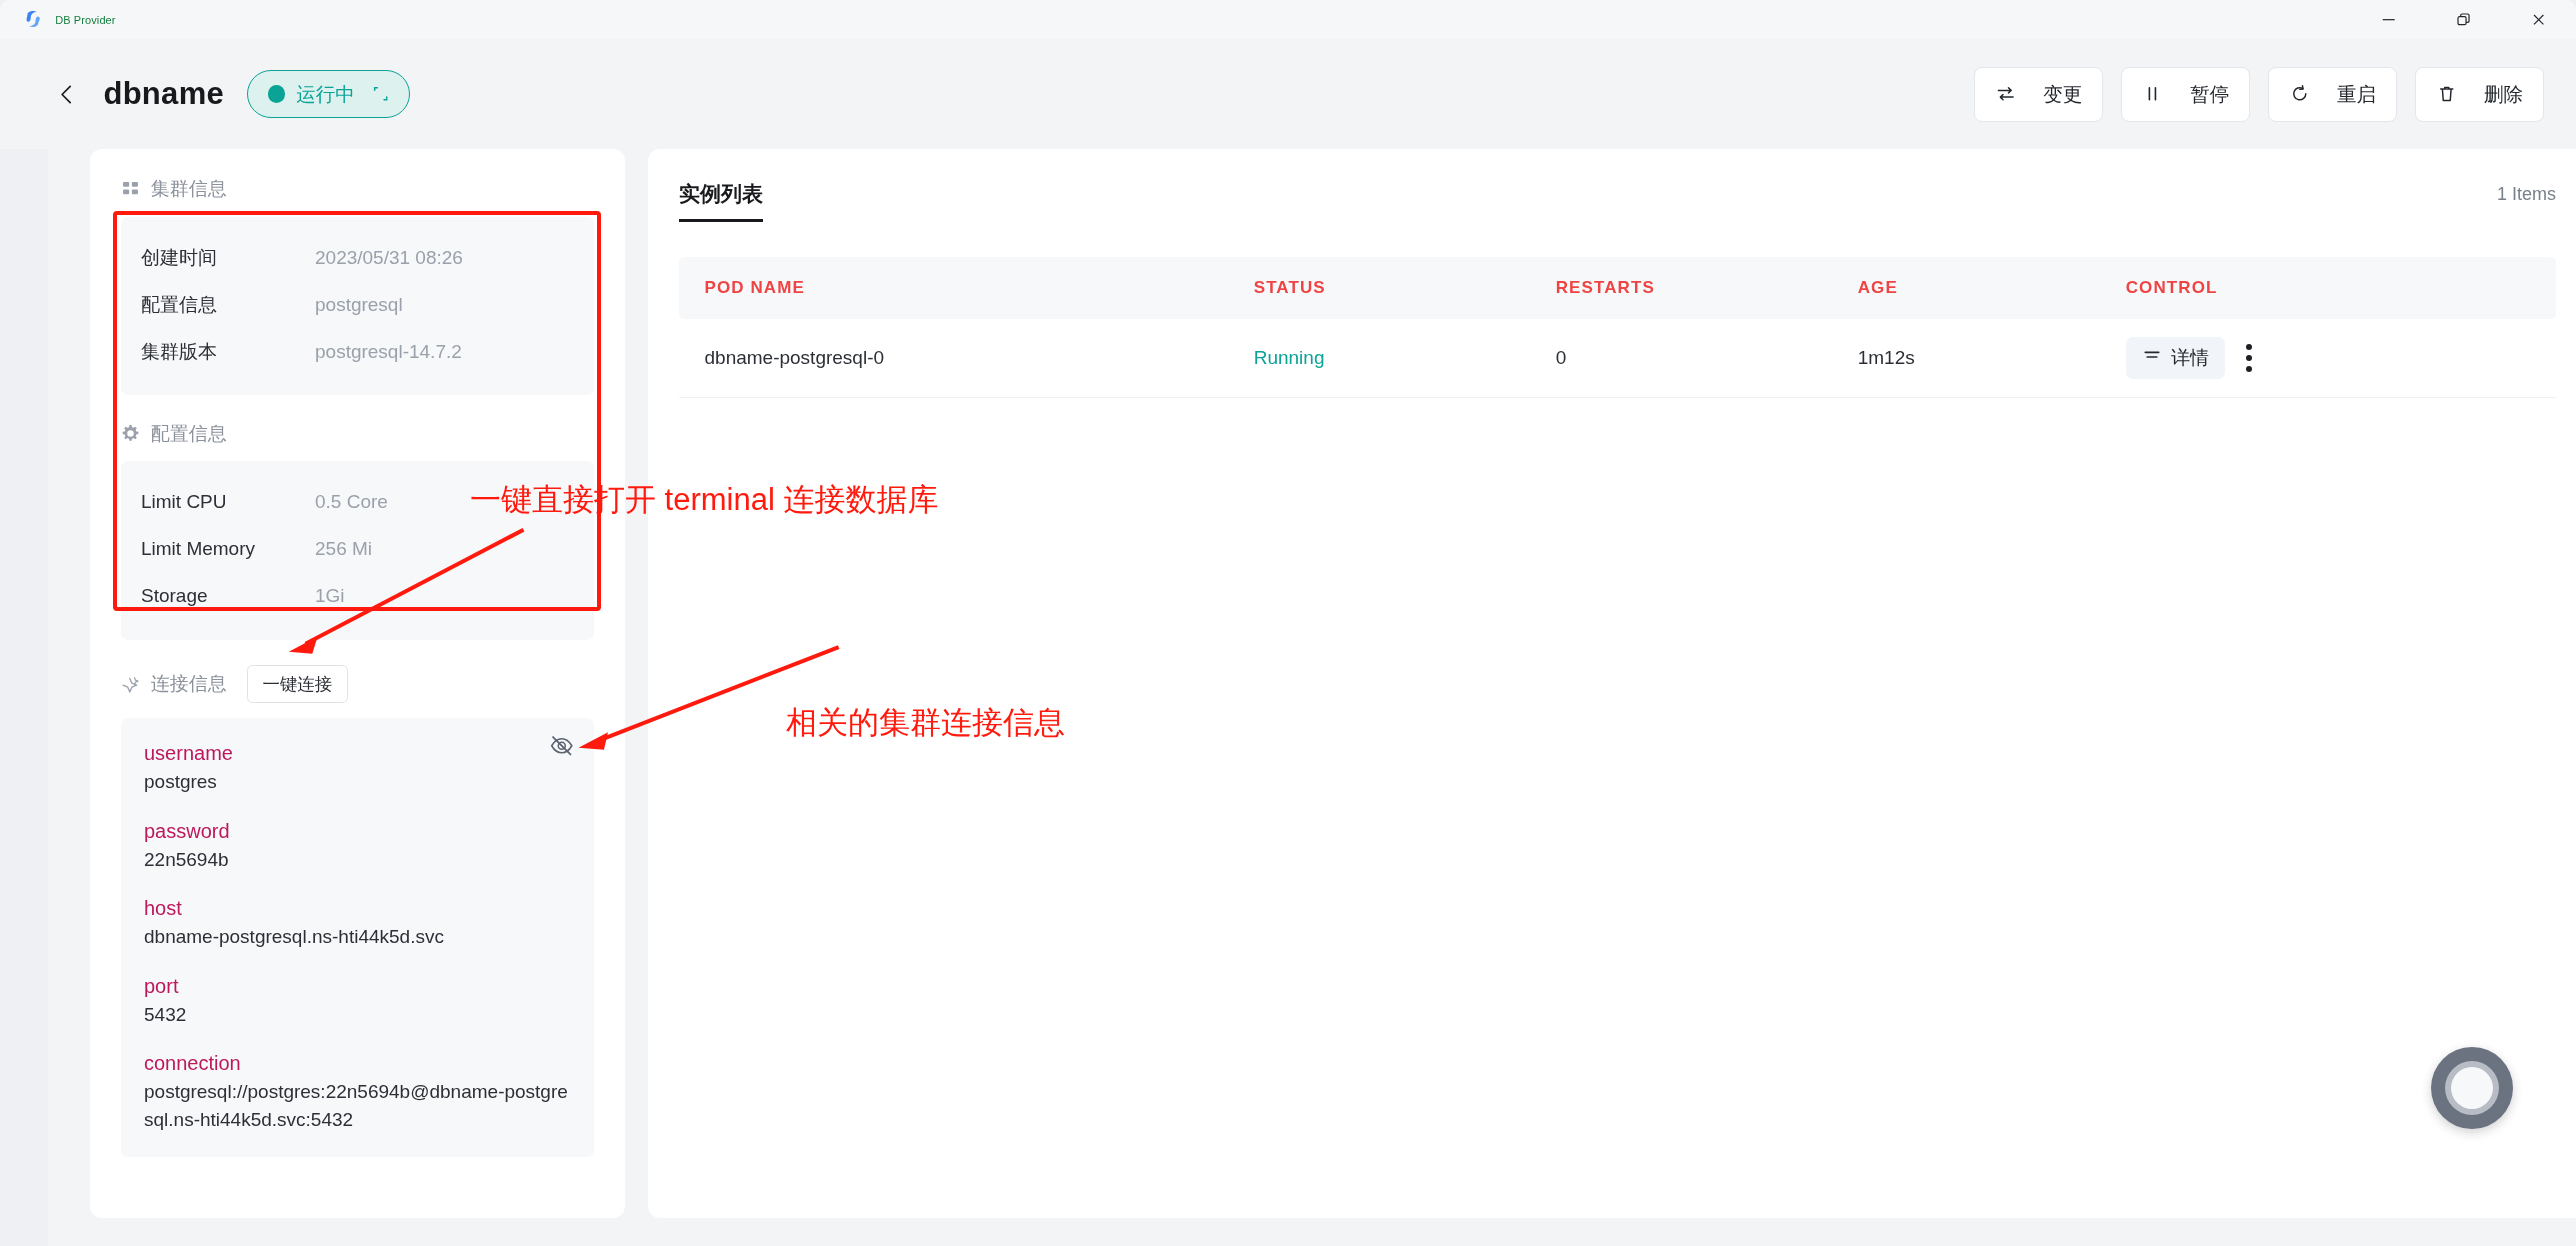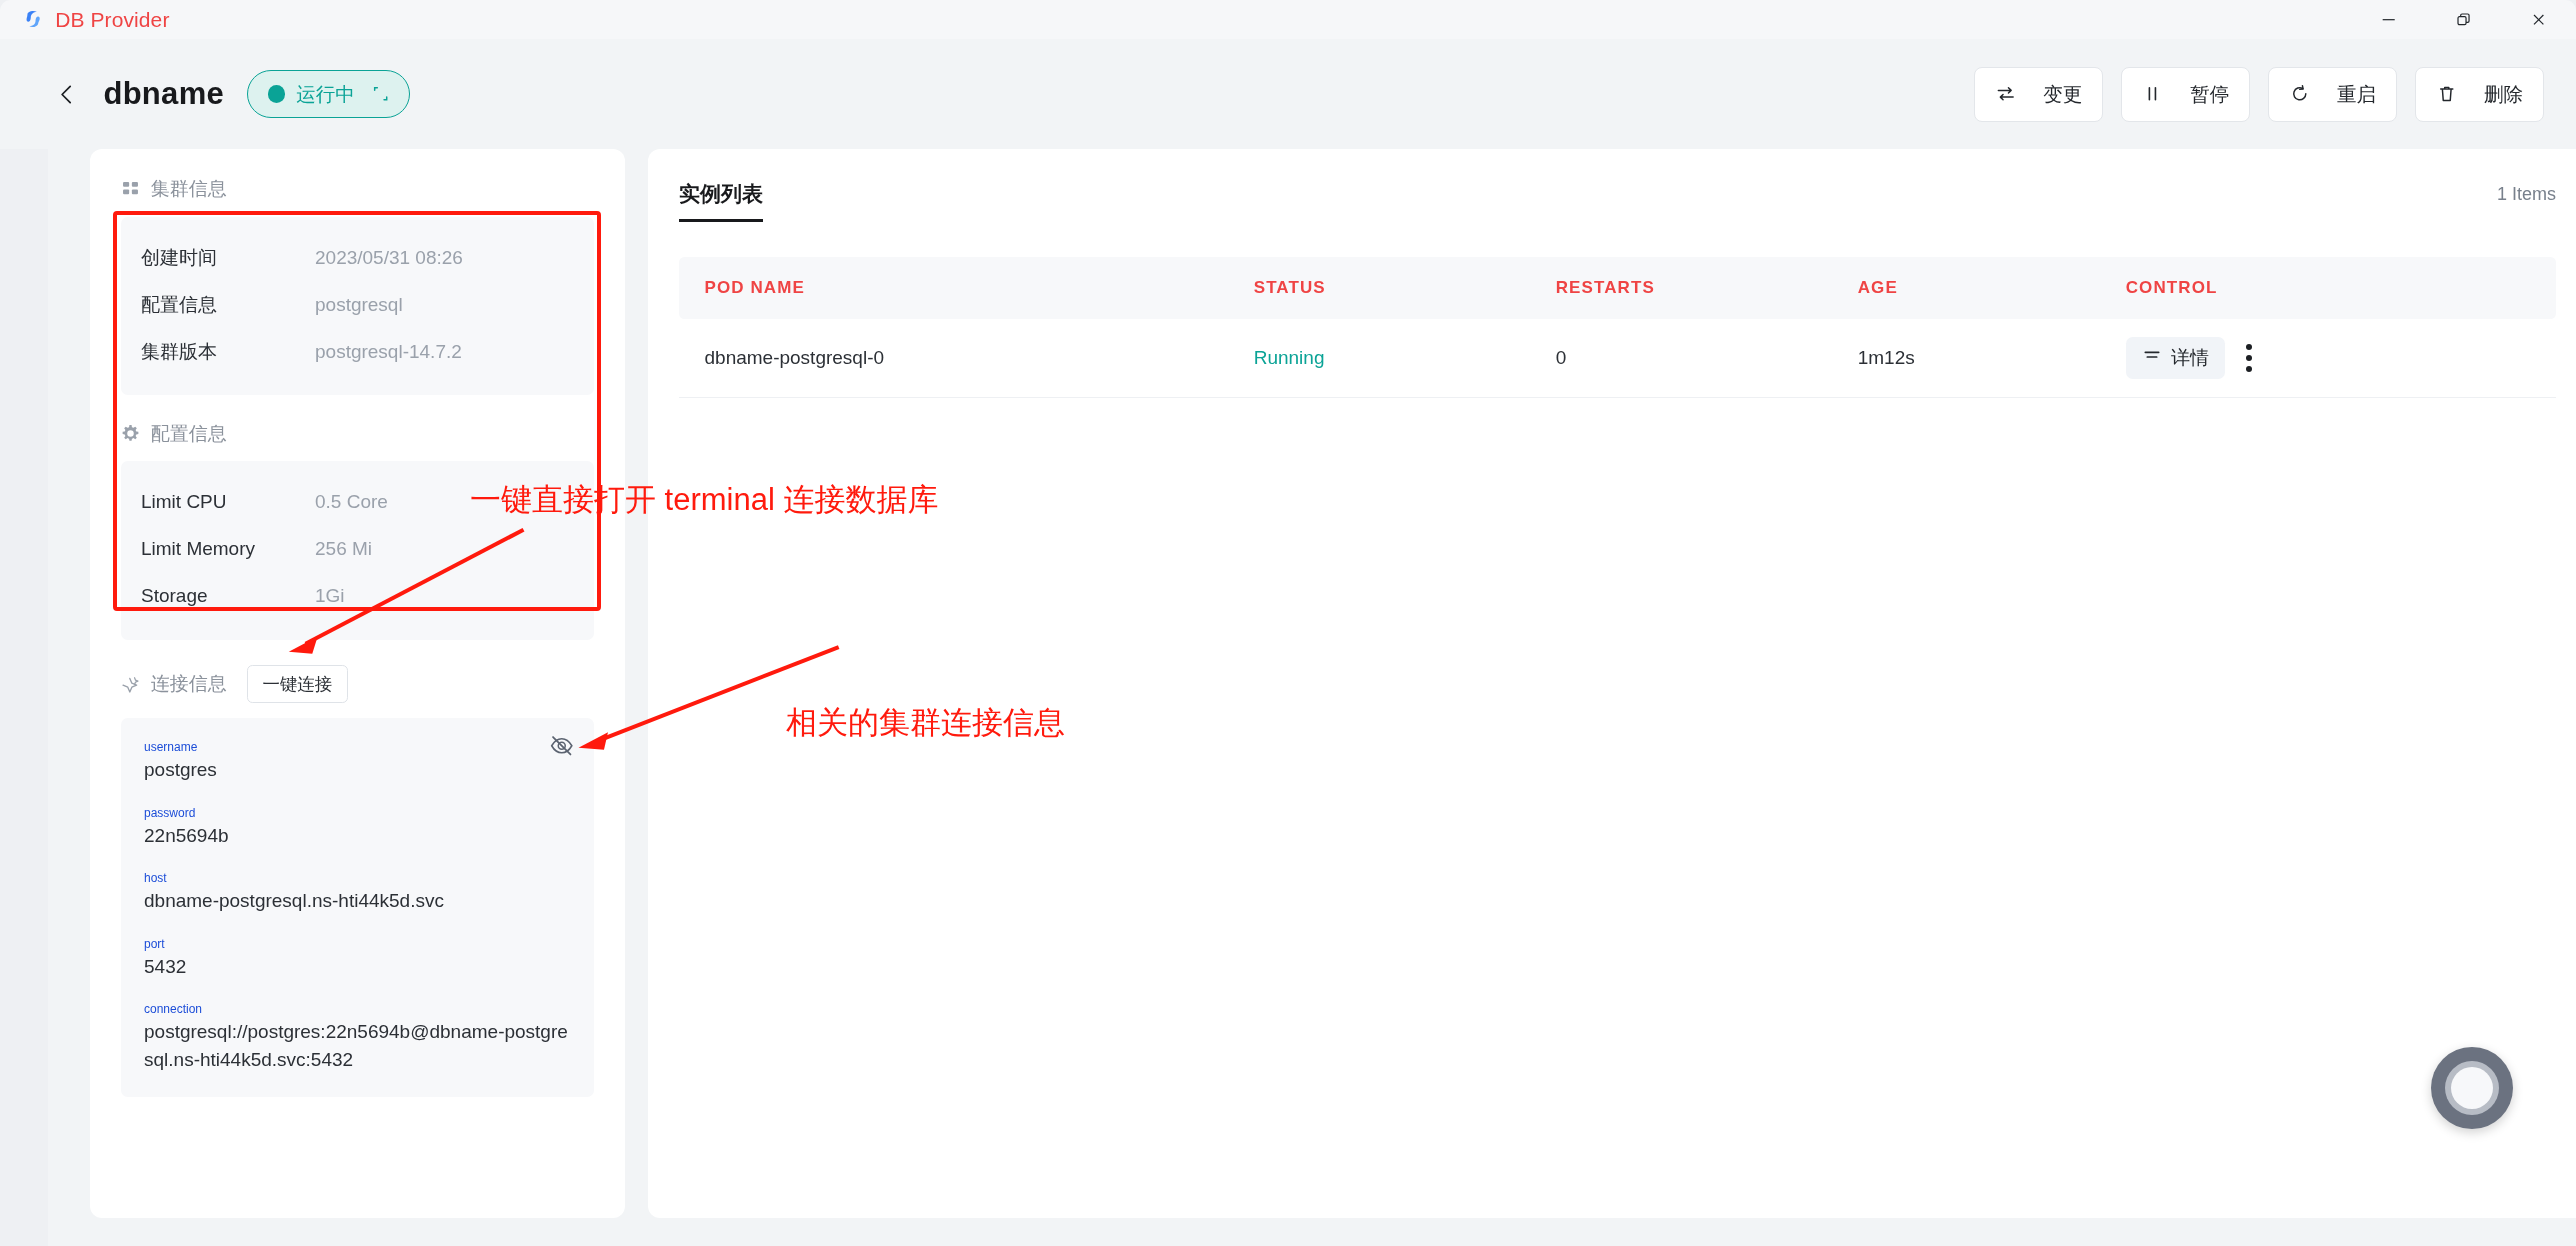--- a/index.html
+++ b/index.html
@@ -15,21 +15,21 @@
   .titlebar {
     position: absolute; top: 0; left: 0;
     width: 2576px; height: 39px;
     background: #f6f7f9;
     border-top-left-radius: 10.7px;
     border-top-right-radius: 10.7px;
     display: flex; align-items: center;
   }
   .titlebar-left { display: flex; align-items: center; padding-left: 21.5px; gap: 10.7px; }
   .app-logo { width: 23px; height: 23px; display: block; }
-  .app-title { font-size: 21px; color: #ef4444; letter-spacing: 0.1px; }
+  .app-title { font-size: 11px; color: #15803d; letter-spacing: 0.1px; }
   .win-controls {
     margin-left: auto; display: flex; align-items: center;
     height: 39px;
   }
   .win-btn {
     width: 75px; height: 39px;
     display: flex; align-items: center; justify-content: center;
     color: #22262b;
   }
   .win-btn svg { display: block; }
@@ -121,21 +121,21 @@
   }
 
   .conn-card {
     background: #f7f8fa;
     border-radius: 6.7px;
     padding: 20px 23px 24px 23px;
     position: relative;
   }
   .conn-item { margin-bottom: 20px; }
   .conn-item:last-child { margin-bottom: 0; }
-  .conn-label { font-size: 12px; color: #1d4ed8; line-height: 1.5; }
+  .conn-label { font-size: 20px; color: #be185d; line-height: 1.5; }
   .conn-value { font-size: 19px; color: #2c3036; line-height: 1.45; word-break: break-all; }
   .eye-off-btn { position: absolute; top: 14.8px; right: 20px; color: #5b6370; }
 
   
   .red-box {
     position: absolute;
     left: 23px; top: 62px;
     width: 488px; height: 400px;
     border: 4px solid #ff1a0d;
     border-radius: 4px;

